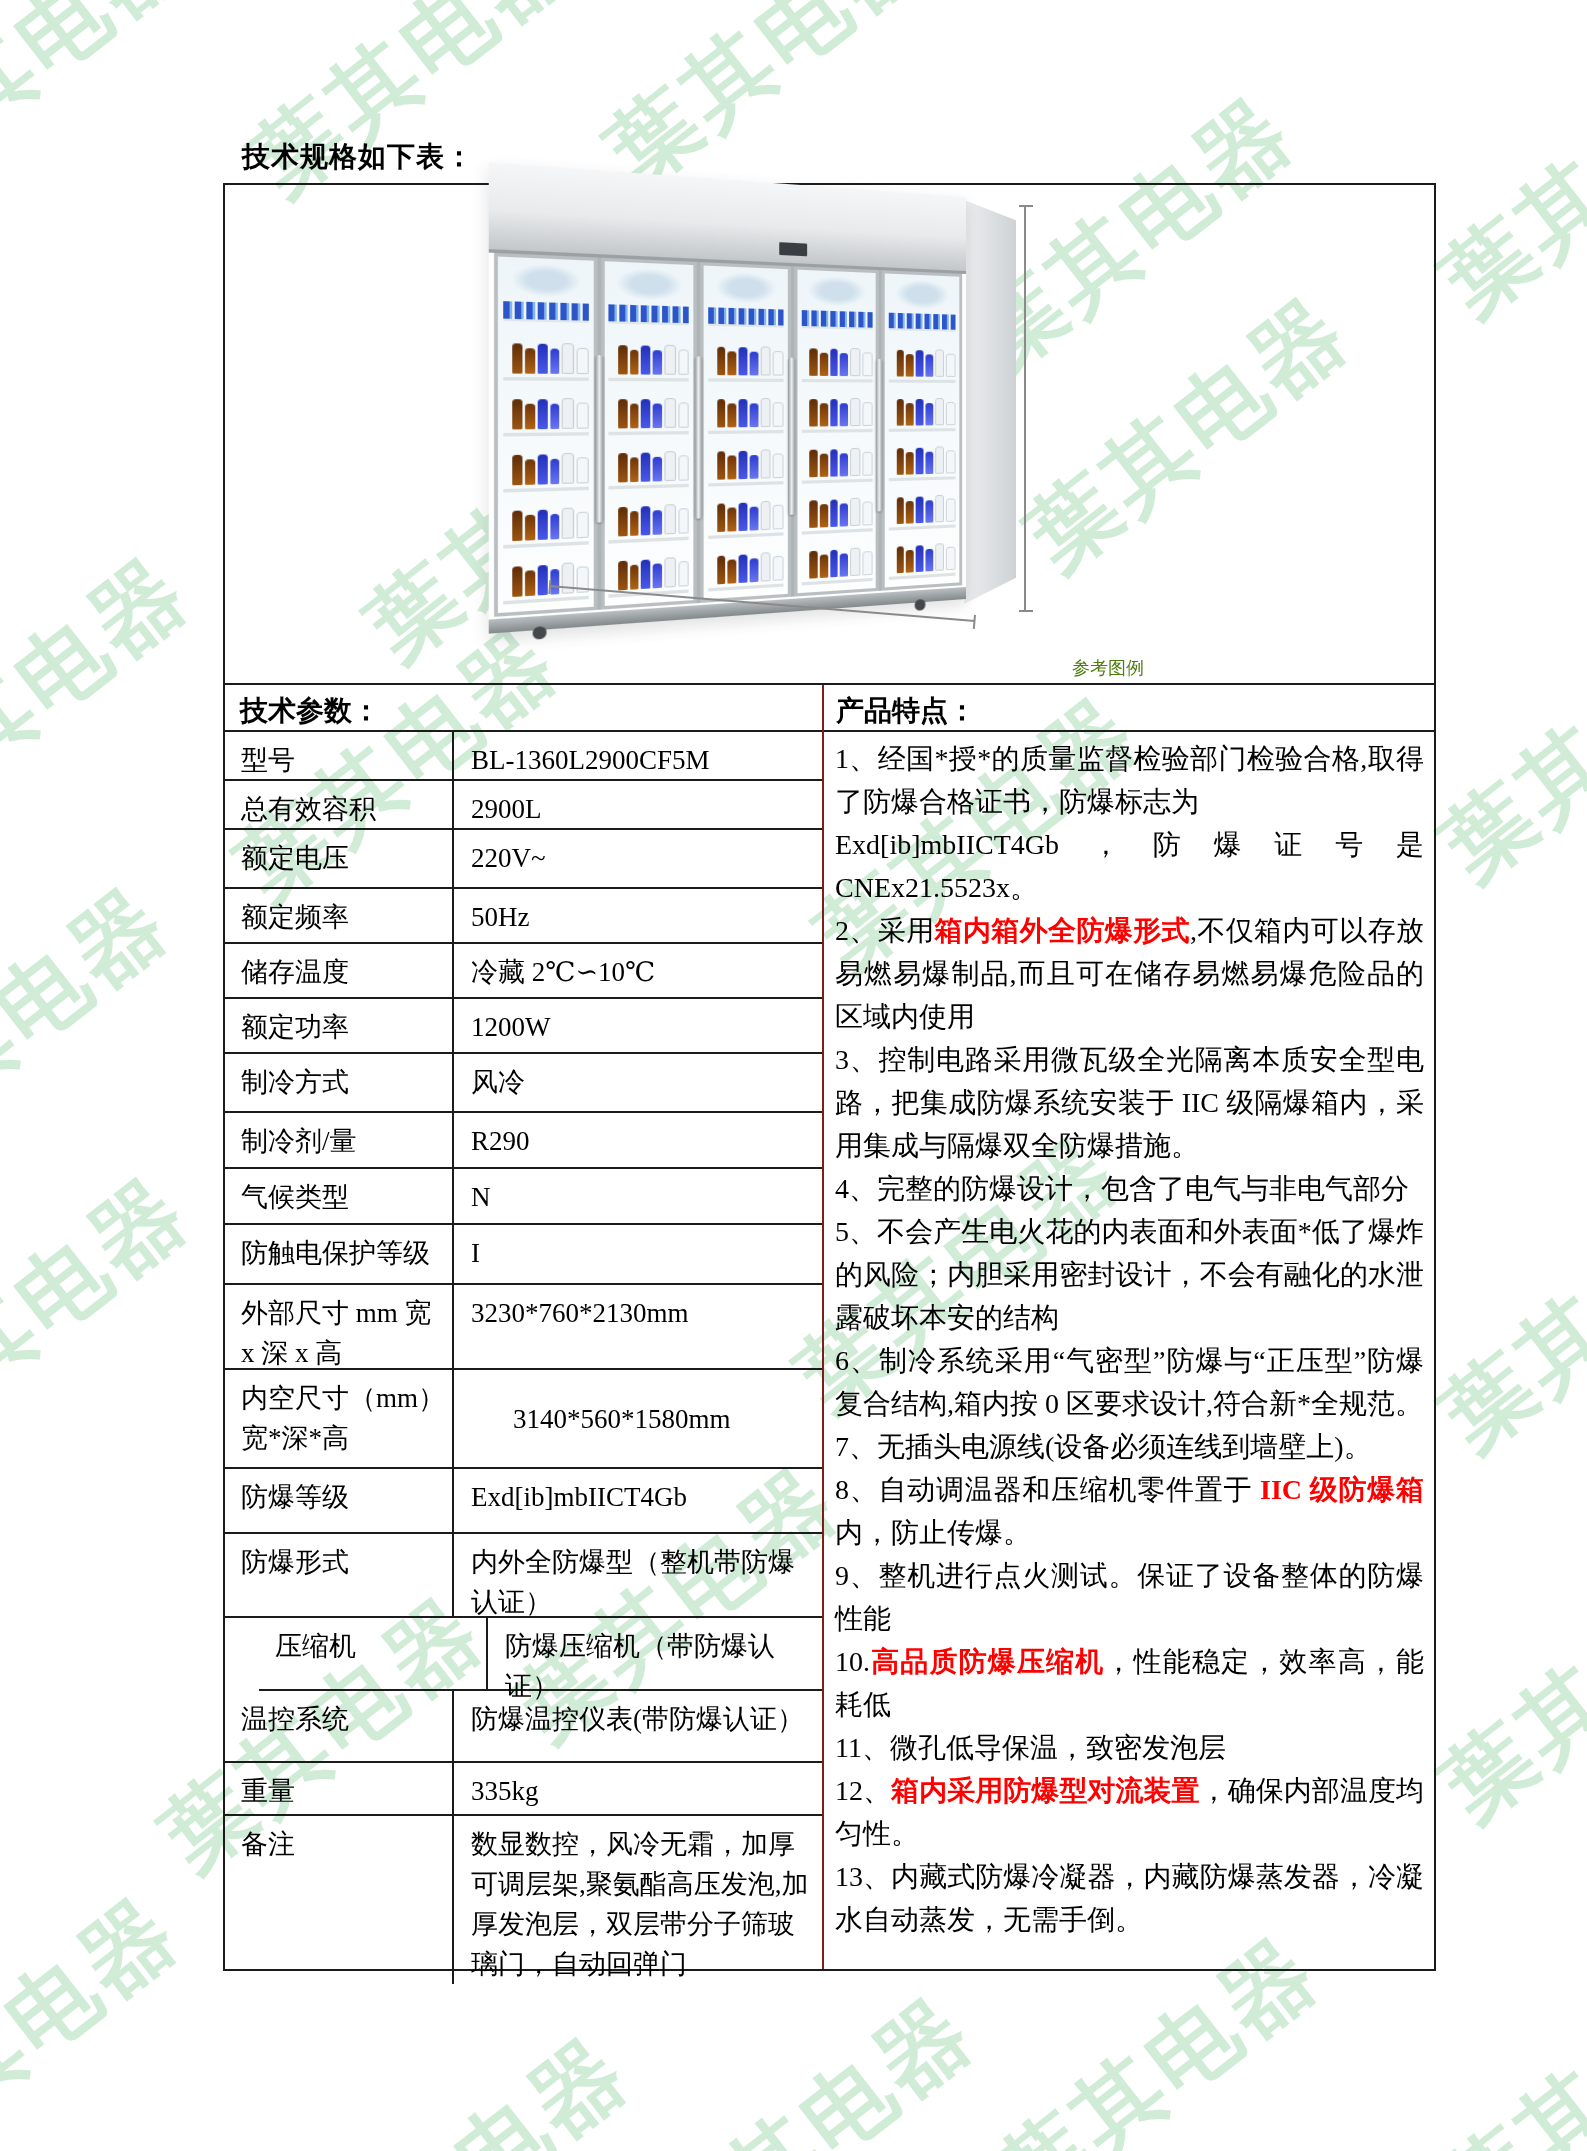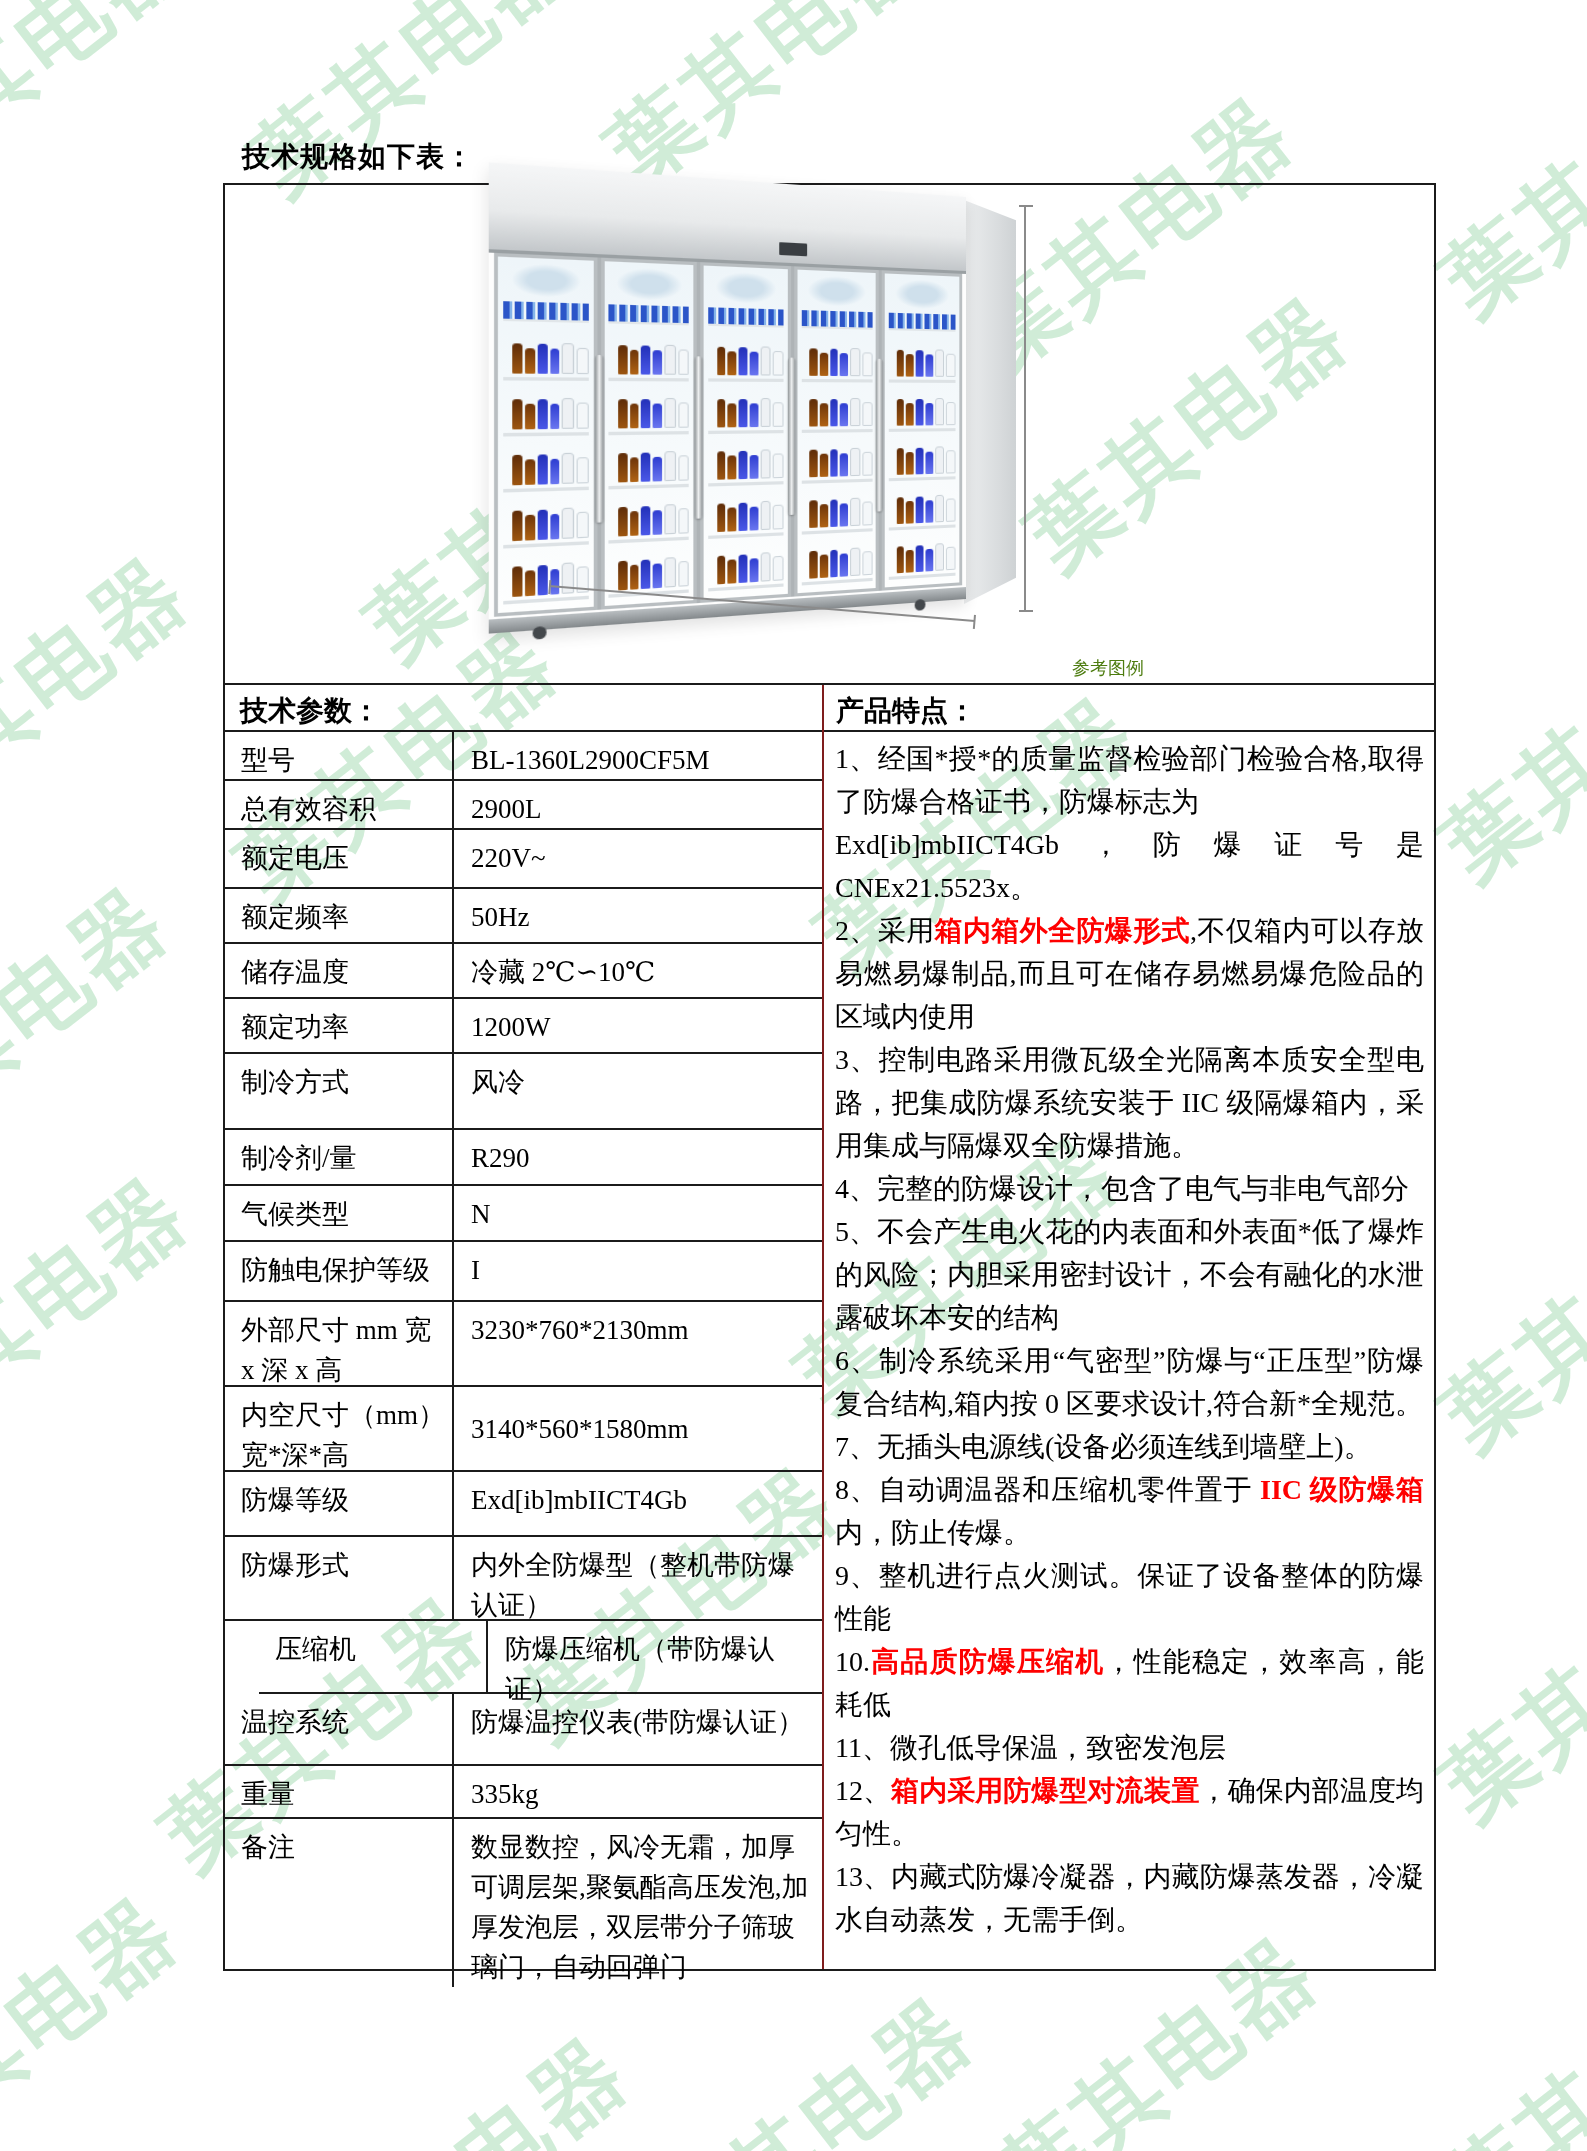--- a/index.html
+++ b/index.html
@@ -388,41 +388,41 @@
               <div class="param-value">50Hz</div>
             </div>
             <div class="param-row" style="height: 55px;">
               <div class="param-label">储存温度</div>
               <div class="param-value">冷藏 2℃∽10℃</div>
             </div>
             <div class="param-row" style="height: 55px;">
               <div class="param-label">额定功率</div>
               <div class="param-value">1200W</div>
             </div>
-            <div class="param-row" style="height: 76px;">
+            <div class="param-row" style="height: 59px;">
               <div class="param-label">制冷方式</div>
               <div class="param-value">风冷</div>
             </div>
             <div class="param-row" style="height: 56px;">
               <div class="param-label">制冷剂/量</div>
               <div class="param-value">R290</div>
             </div>
             <div class="param-row" style="height: 56px;">
               <div class="param-label">气候类型</div>
               <div class="param-value">N</div>
             </div>
             <div class="param-row" style="height: 60px;">
               <div class="param-label">防触电保护等级</div>
               <div class="param-value">I</div>
             </div>
             <div class="param-row" style="height: 85px;">
               <div class="param-label">外部尺寸 mm 宽 x 深 x 高</div>
               <div class="param-value">3230*760*2130mm</div>
             </div>
-            <div class="param-row" style="height: 85px;">
+            <div class="param-row" style="height: 99px; gap: 42px;">
               <div class="param-label">内空尺寸（mm）宽*深*高</div>
               <div class="param-value v-center">3140*560*1580mm</div>
             </div>
             <div class="param-row" style="height: 65px;">
               <div class="param-label">防爆等级</div>
               <div class="param-value">Exd[ib]mbIICT4Gb</div>
             </div>
             <div class="param-row" style="height: 84px;">
               <div class="param-label">防爆形式</div>
               <div class="param-value">内外全防爆型（整机带防爆认证）</div>

